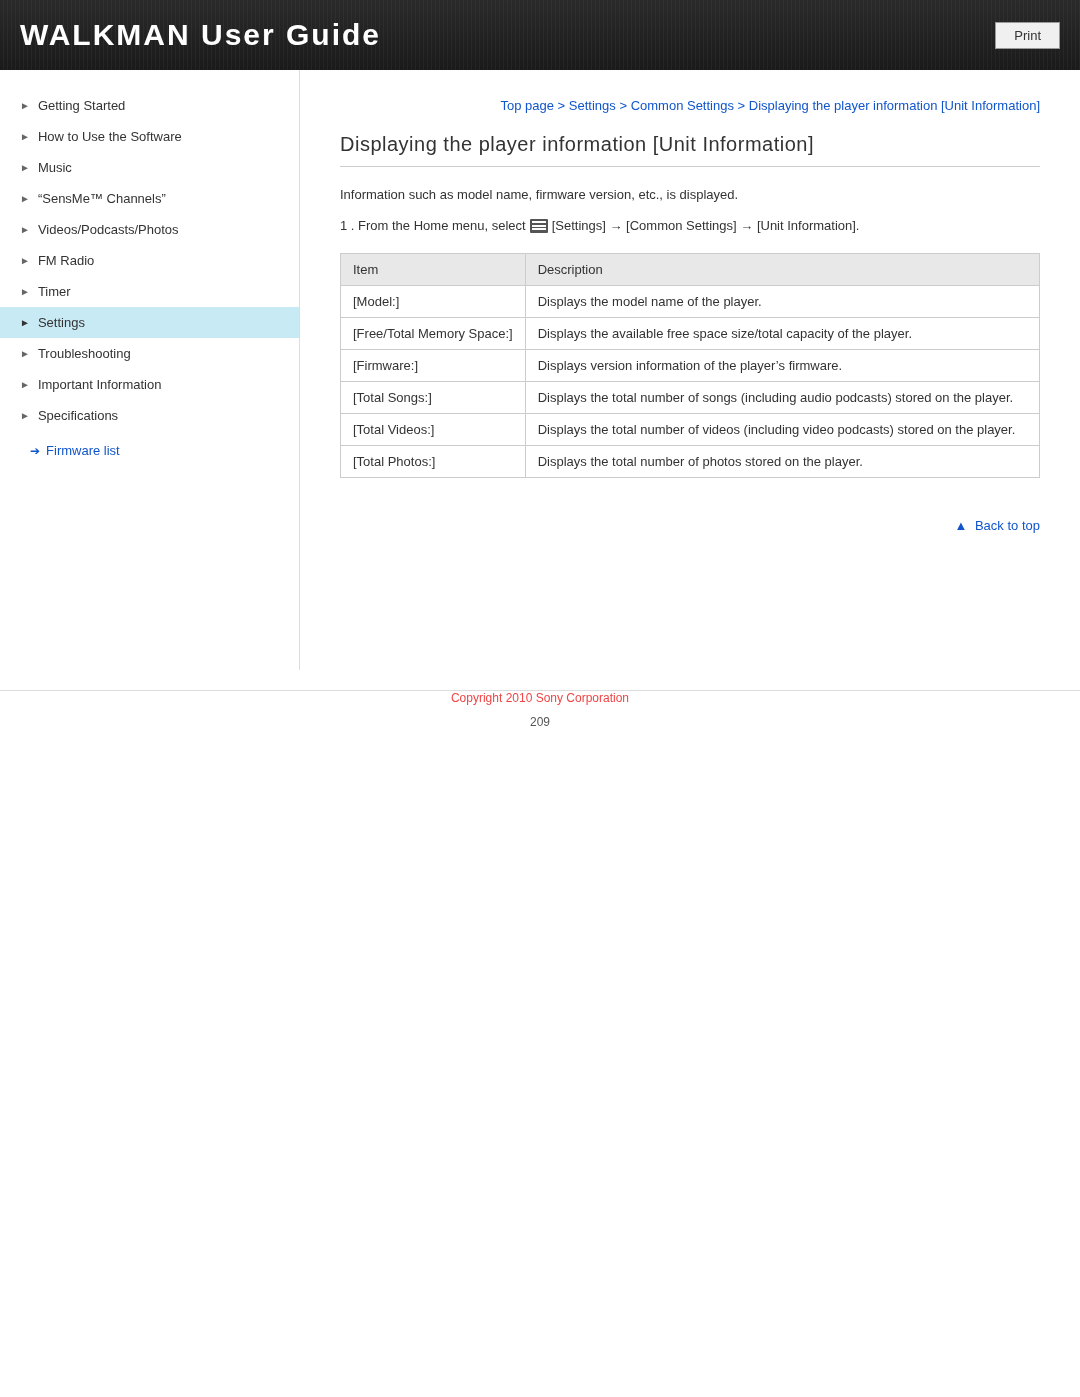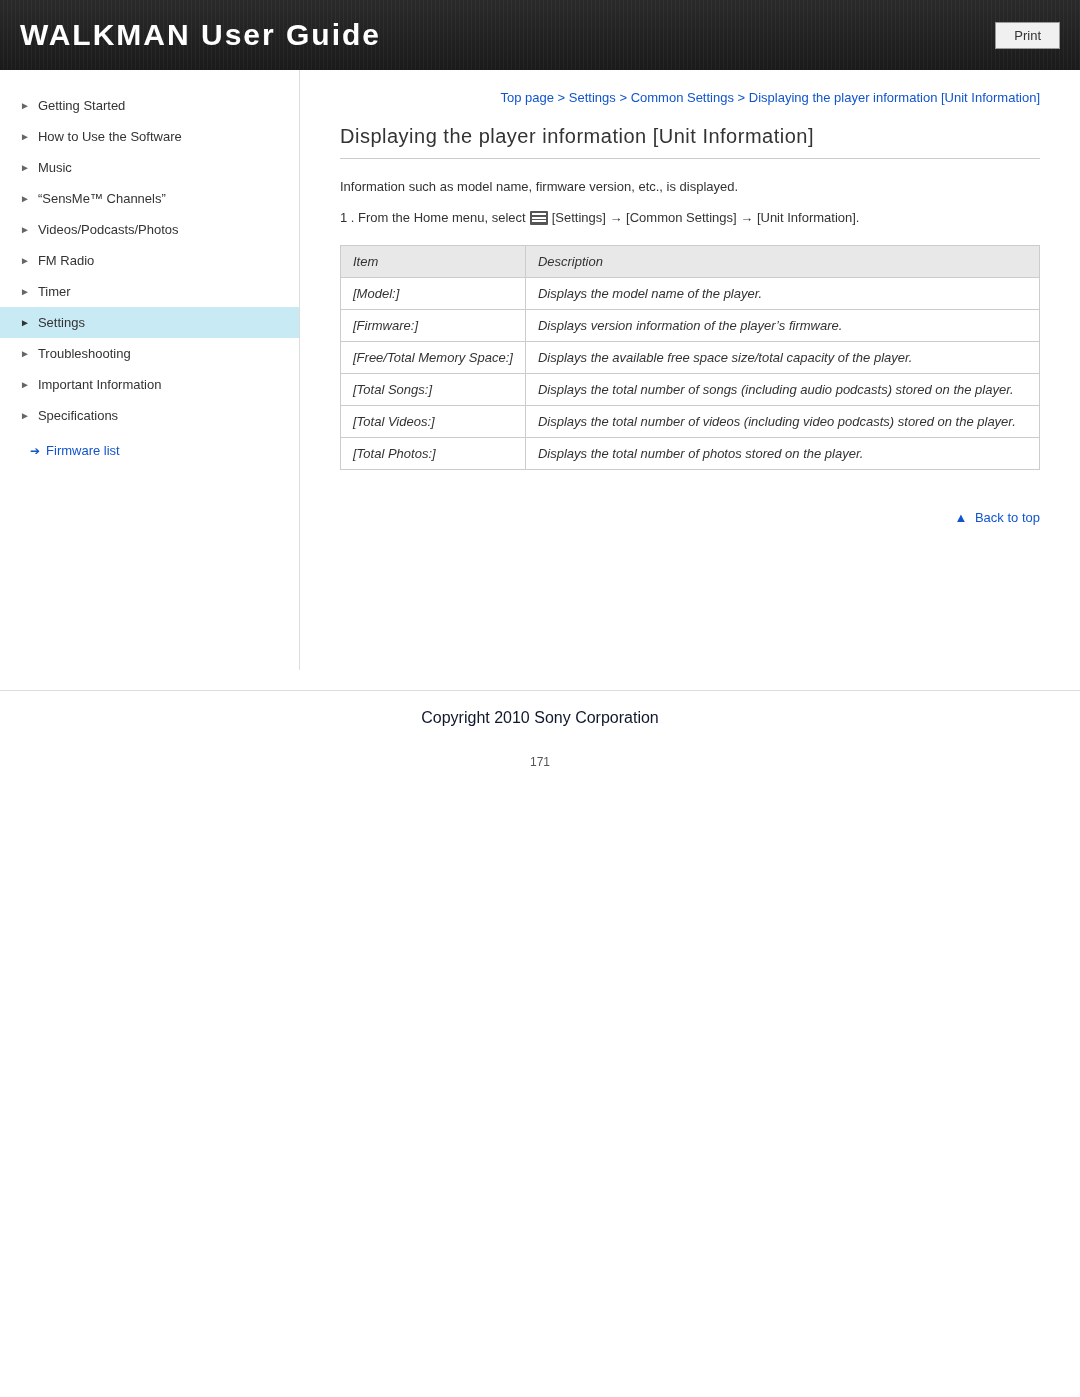--- a/index.html
+++ b/index.html
@@ -97,21 +97,21 @@
     }
     .contents-arrow {
       color: #1155cc;
       margin-right: 6px;
       font-size: 12px;
     }
 
     
     .content {
       flex: 1;
-      padding: 20px 40px;
+      padding: 28px 40px;
     }
 
     
     .breadcrumb {
       color: #1155cc;
       font-size: 13px;
       margin-bottom: 20px;
       text-align: right;
     }
     .breadcrumb span {
@@ -172,21 +172,20 @@
       background: #fff;
       box-shadow: 0 3px 0 #fff;
     }
 
     
     .info-table {
       width: 100%;
       border-collapse: collapse;
       margin-bottom: 30px;
       font-size: 13px;
-      font-style: italic;
     }
     .info-table th {
       background: #e8e8e8;
       border: 1px solid #ccc;
       padding: 8px 12px;
       text-align: left;
       font-weight: normal;
       font-size: 13px;
     }
     .info-table td {
@@ -212,24 +211,24 @@
       text-decoration: none;
     }
     .back-to-top-triangle {
       color: #1155cc;
       margin-right: 4px;
     }
 
     
     .footer {
       border-top: 1px solid #ddd;
-      padding: 18px;
+      padding: 0;
       text-align: center;
-      font-size: 16px;
-      color: #0f172a;
+      font-size: 12px;
+      color: #ef4444;
       margin-top: 20px;
     }
 
     
     .page-number {
       text-align: center;
       font-size: 12px;
       color: #555;
       padding: 10px;
     }
@@ -326,26 +325,26 @@
           <th>Item</th>
           <th>Description</th>
         </tr>
       </thead>
       <tbody id="table-body">
       <tr>
             <td>[Model:]</td>
             <td>Displays the model name of the player.</td>
           </tr>
           <tr>
+            <td>[Free/Total Memory Space:]</td>
+            <td>Displays the available free space size/total capacity of the player.</td>
+          </tr>
+          <tr>
             <td>[Firmware:]</td>
             <td>Displays version information of the player’s firmware.</td>
-          </tr>
-          <tr>
-            <td>[Free/Total Memory Space:]</td>
-            <td>Displays the available free space size/total capacity of the player.</td>
           </tr>
           <tr>
             <td>[Total Songs:]</td>
             <td>Displays the total number of songs (including audio podcasts) stored on the player.</td>
           </tr>
           <tr>
             <td>[Total Videos:]</td>
             <td>Displays the total number of videos (including video podcasts) stored on the player.</td>
           </tr>
           <tr>
@@ -362,13 +361,13 @@
       </a>
     </div>
 
   </div>
 </div>
 
 <div class="footer">
   <div>Copyright 2010 Sony Corporation</div>
 </div>
 
-<div class="page-number">171</div>
+<div class="page-number">209</div>
 
 </body></html>

